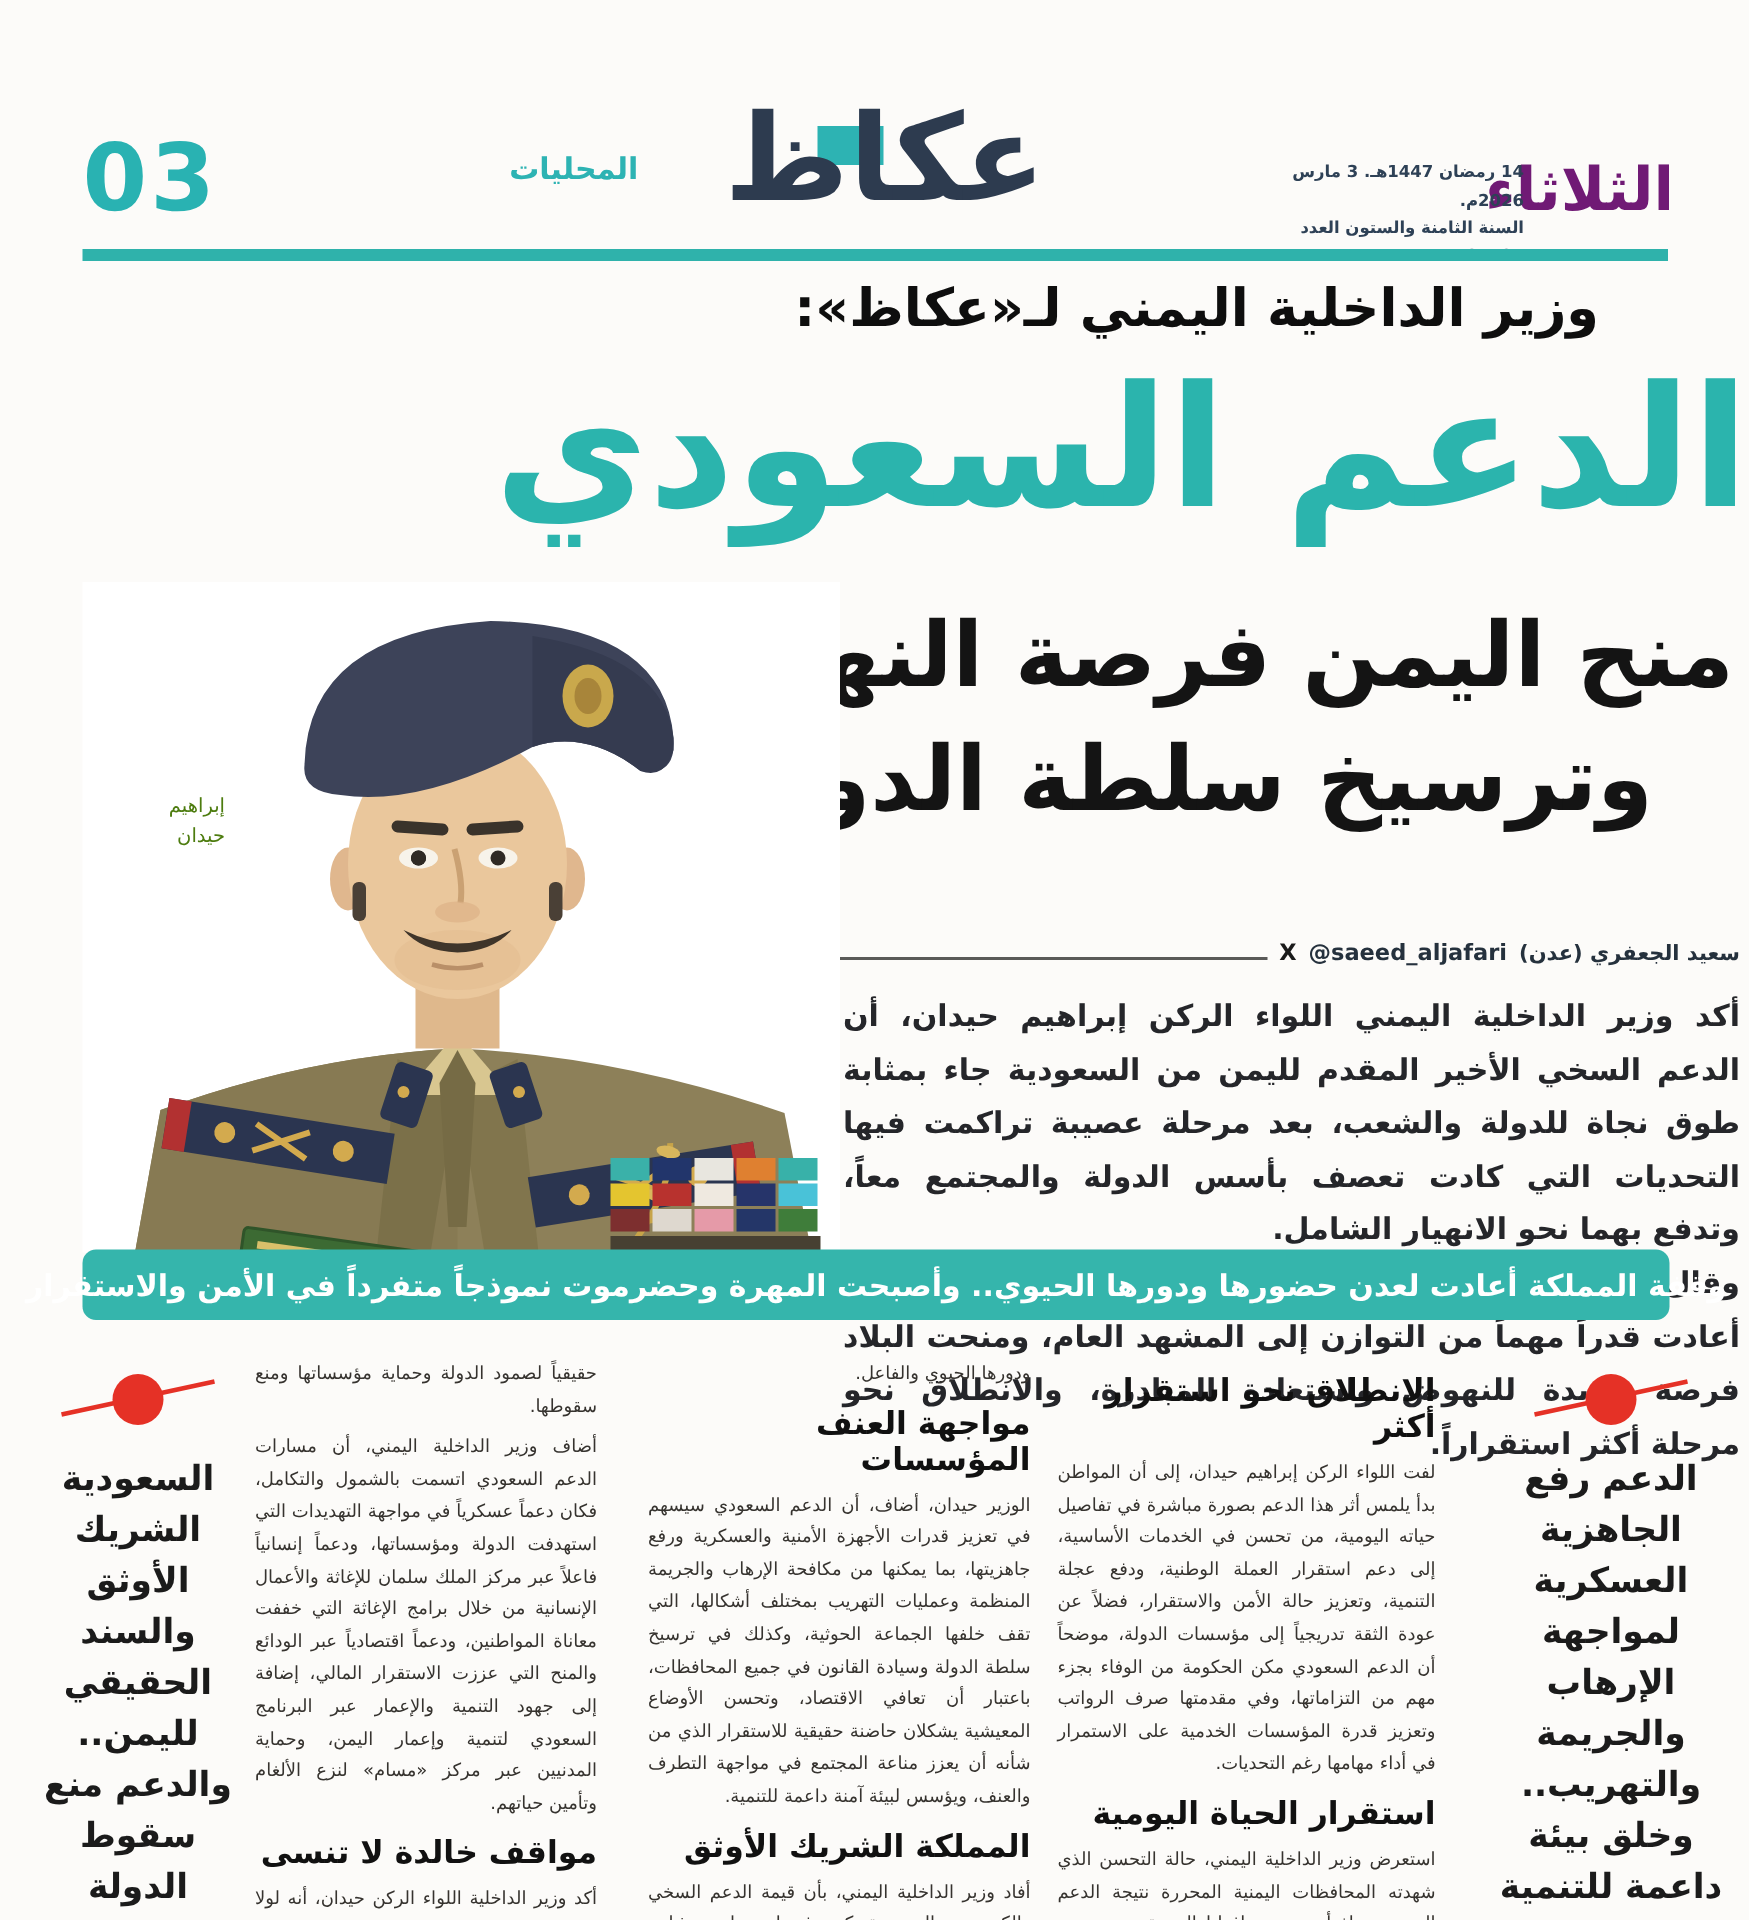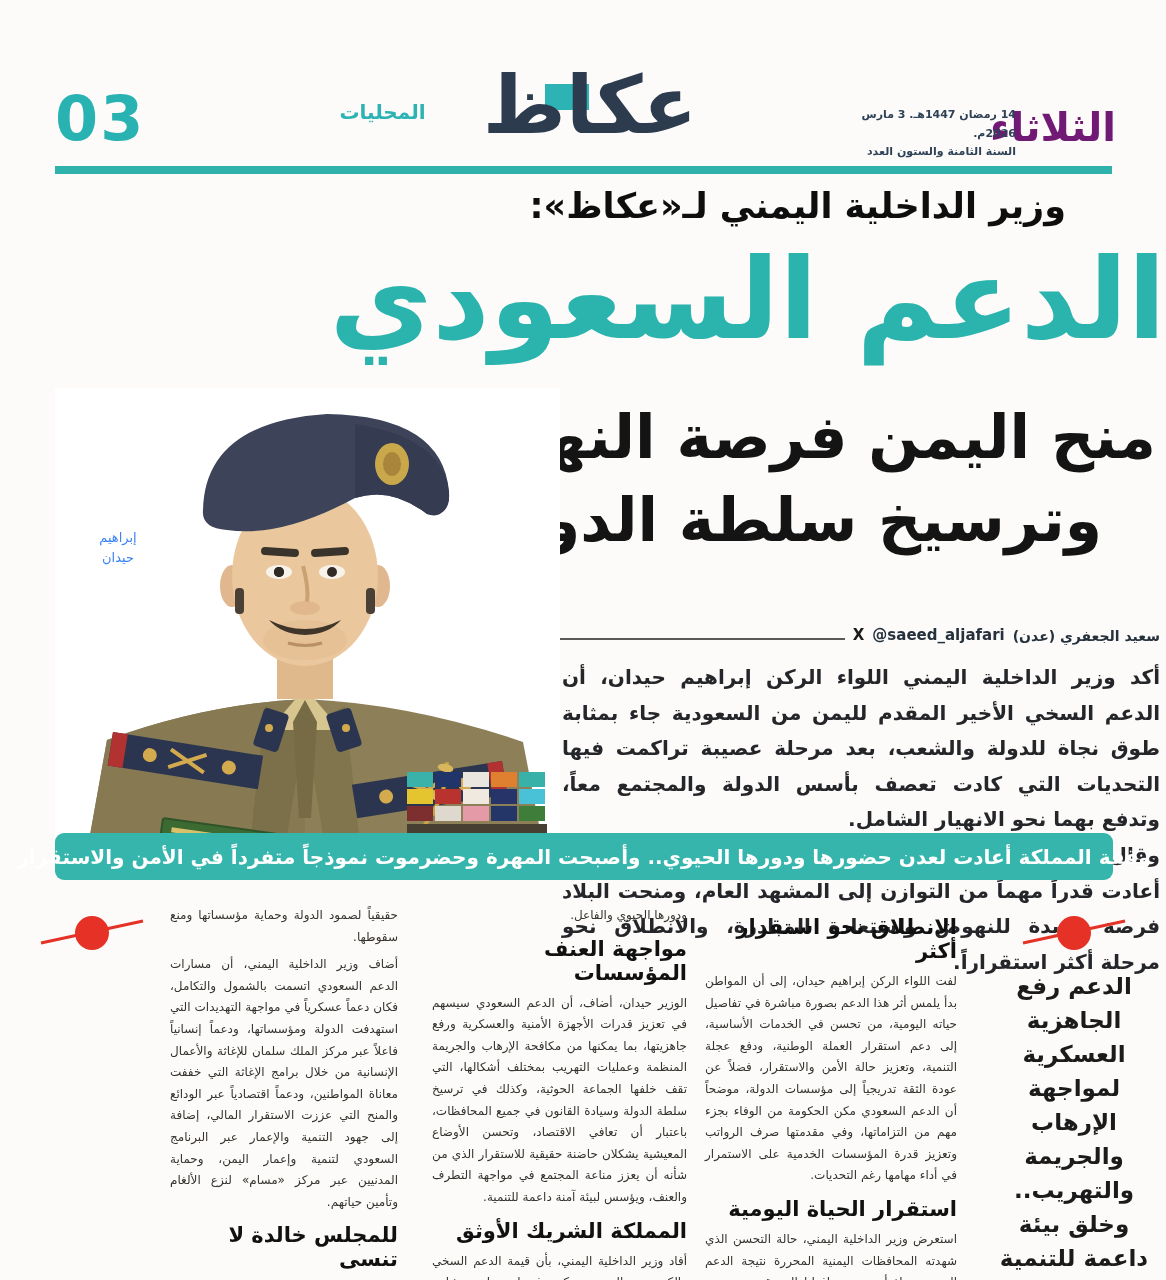--- a/index.html
+++ b/index.html
@@ -16,21 +16,21 @@
   .date-block{right:150px;top:106px;width:160px;font-size:11px;color:#2e4156;line-height:1.7;text-align:right;font-weight:bold;}
   .header-rule{left:55px;top:166px;width:1057px;height:8px;background:#2fb2ab;}
 
   
   .kicker{right:100px;top:186px;font-size:35px;font-weight:bold;color:#0e0e0e;}
   .main-headline{left:160px;right:0;top:238px;text-align:right;font-size:112px;font-weight:bold;color:#2bb4ad;line-height:1.1;}
   .subhead{left:420px;right:0;top:396px;text-align:center;font-size:60px;font-weight:bold;color:#141414;line-height:1.38;}
 
   
   .photo{left:55px;top:388px;width:505px;height:447px;overflow:hidden;background:#ffffff;}
-  .photo-caption{left:86px;top:528px;width:64px;text-align:center;font-size:13px;color:#3b82f6;line-height:1.5;z-index:3;}
+  .photo-caption{left:86px;top:528px;width:64px;font-size:13px;color:#4d7c0f;line-height:1.5;z-index:3;}
 
   
   .byline-row{left:560px;top:626px;width:600px;display:flex;align-items:flex-end;gap:8px;}
   .byline-name{font-size:14px;font-weight:bold;color:#25313d;white-space:nowrap;}
   .byline-handle{font-size:15px;font-weight:bold;color:#25313d;direction:ltr;white-space:nowrap;}
   .x-glyph{font-size:15px;font-weight:bold;color:#1a1a1a;}
   .byline-rule{flex:1;border-bottom:2px solid #5a5a58;margin-bottom:4px;}
   .lead{left:562px;top:660px;width:598px;font-size:20px;font-weight:bold;color:#25262a;line-height:1.78;text-align:justify;}
   .lead p{margin:0;}
 
@@ -216,26 +216,27 @@
       <p>ودورها الحيوي والفاعل.</p>
       <h3>مواجهة العنف المؤسسات</h3>
       <p>الوزير حيدان، أضاف، أن الدعم السعودي سيسهم في تعزيز قدرات الأجهزة الأمنية والعسكرية ورفع جاهزيتها، بما يمكنها من مكافحة الإرهاب والجريمة المنظمة وعمليات التهريب بمختلف أشكالها، التي تقف خلفها الجماعة الحوثية، وكذلك في ترسيخ سلطة الدولة وسيادة القانون في جميع المحافظات، باعتبار أن تعافي الاقتصاد، وتحسن الأوضاع المعيشية يشكلان حاضنة حقيقية للاستقرار الذي من شأنه أن يعزز مناعة المجتمع في مواجهة التطرف والعنف، ويؤسس لبيئة آمنة داعمة للتنمية.</p>
       <h3>المملكة الشريك الأوثق</h3>
       <p>أفاد وزير الداخلية اليمني، بأن قيمة الدعم السخي والكريم من السعودية تكمن في استمراريته وثباته، مؤكداً أن السعودية حاضرة في كل محطة واجه فيها اليمن تهديداً يمس دولته ووحدته وأمنه واستقراره. وقال إنه على مدى عقد كامل، أثبتت المملكة أنها الشريك الأوثق الذي لم يتخلَّ عن اليمن في أصعب اللحظات وأكثرها حساسية وتعقيداً، بل كانت دائماً سنداً</p>
     </div>
 
     <div class="col col-d">
       <p>حقيقياً لصمود الدولة وحماية مؤسساتها ومنع سقوطها.</p>
       <p>أضاف وزير الداخلية اليمني، أن مسارات الدعم السعودي اتسمت بالشمول والتكامل، فكان دعماً عسكرياً في مواجهة التهديدات التي استهدفت الدولة ومؤسساتها، ودعماً إنسانياً فاعلاً عبر مركز الملك سلمان للإغاثة والأعمال الإنسانية من خلال برامج الإغاثة التي خففت معاناة المواطنين، ودعماً اقتصادياً عبر الودائع والمنح التي عززت الاستقرار المالي، إضافة إلى جهود التنمية والإعمار عبر البرنامج السعودي لتنمية وإعمار اليمن، وحماية المدنيين عبر مركز «مسام» لنزع الألغام وتأمين حياتهم.</p>
-      <h3>للمجلس خالدة لا تنسى</h3>
+      <h3>مواقف خالدة لا تنسى</h3>
       <p>أكد وزير الداخلية اللواء الركن حيدان، أنه لولا هذا الدعم والإسناد المتواصل منذ انقلاب الحوثيين قبل 10 أعوام، وما تلته من تحديات كانت آخرها المغامرة المعلنة للمجلس الانتقالي المنحل نهاية العام الماضي، لانزلقت البلاد إلى مسار مظلم شامل يطيح بمؤسساتها، ويفتح الأبواب أمام الفوضى والضياع.</p>
 
     </div>
 
     <div class="pull pull-left">
       <svg class="red-dot" width="110" height="52" viewBox="0 0 110 52">
         <line x1="4" y1="36" x2="106" y2="14" stroke="#e53126" stroke-width="3"></line>
         <circle cx="55" cy="26" r="17" fill="#e53126"></circle>
       </svg>
+      <div class="pull-text">السعودية الشريك الأوثق والسند الحقيقي لليمن.. والدعم منع سقوط الدولة</div>
     </div>
 
   </div>
 </div>
 
 </body></html>

